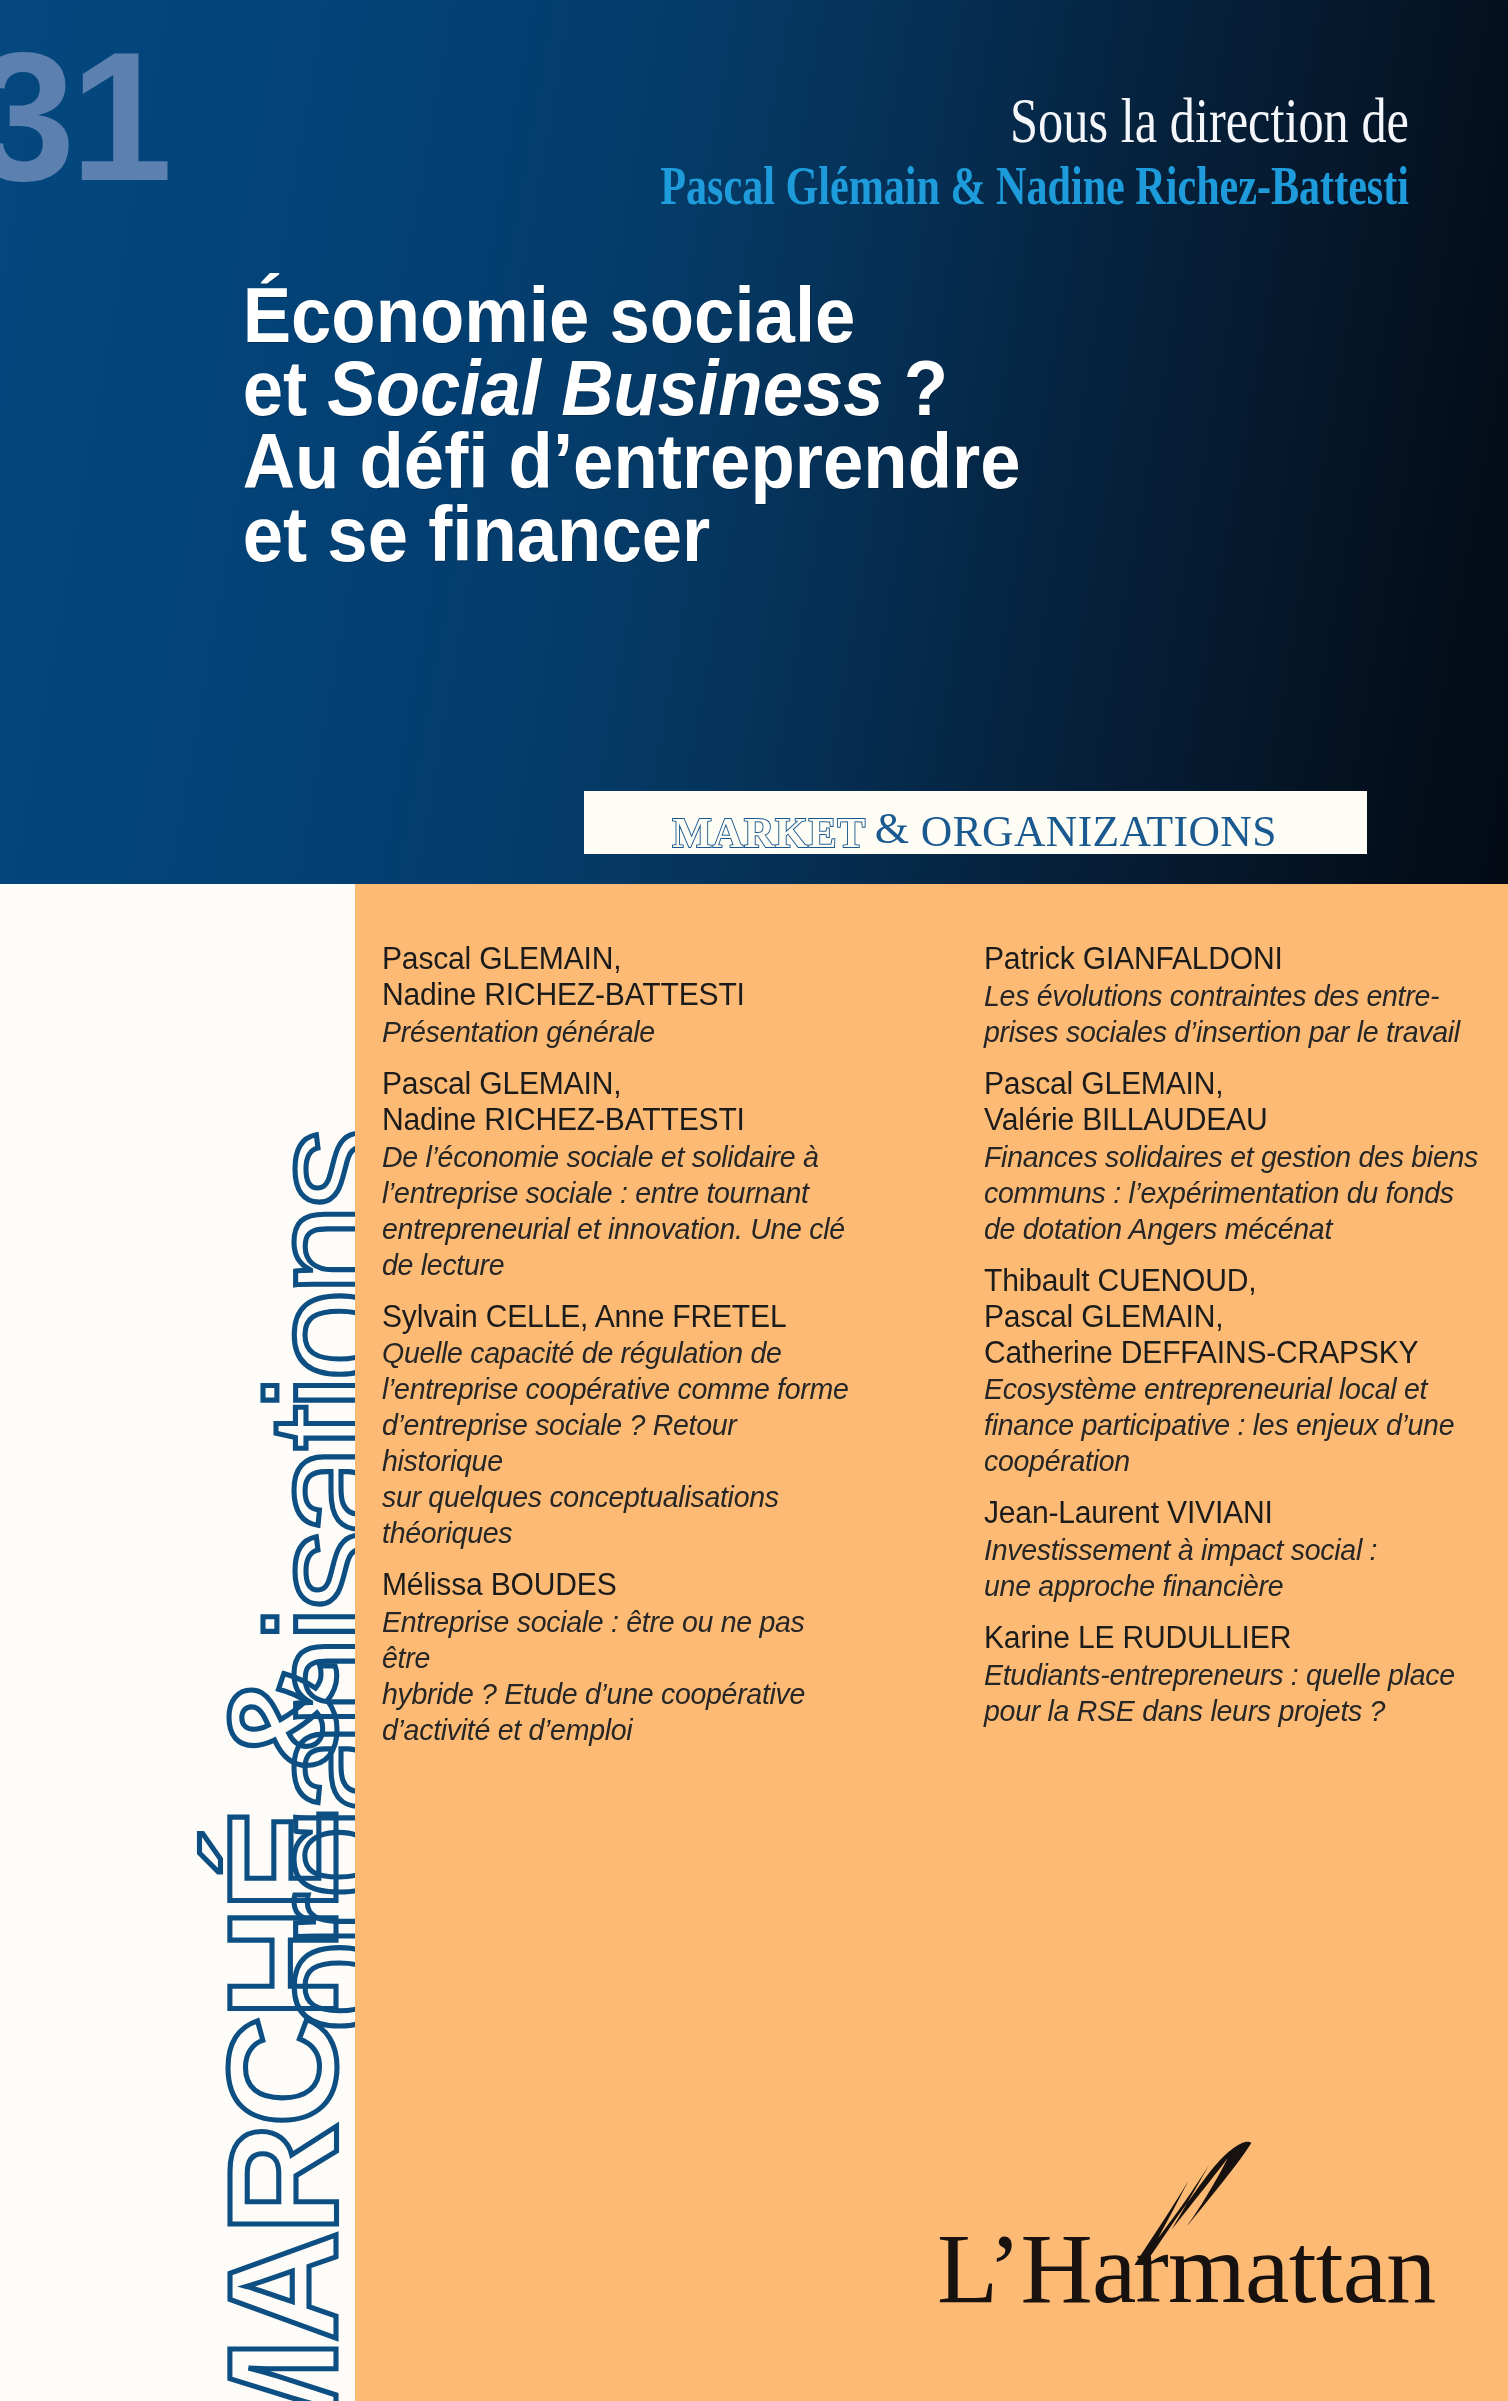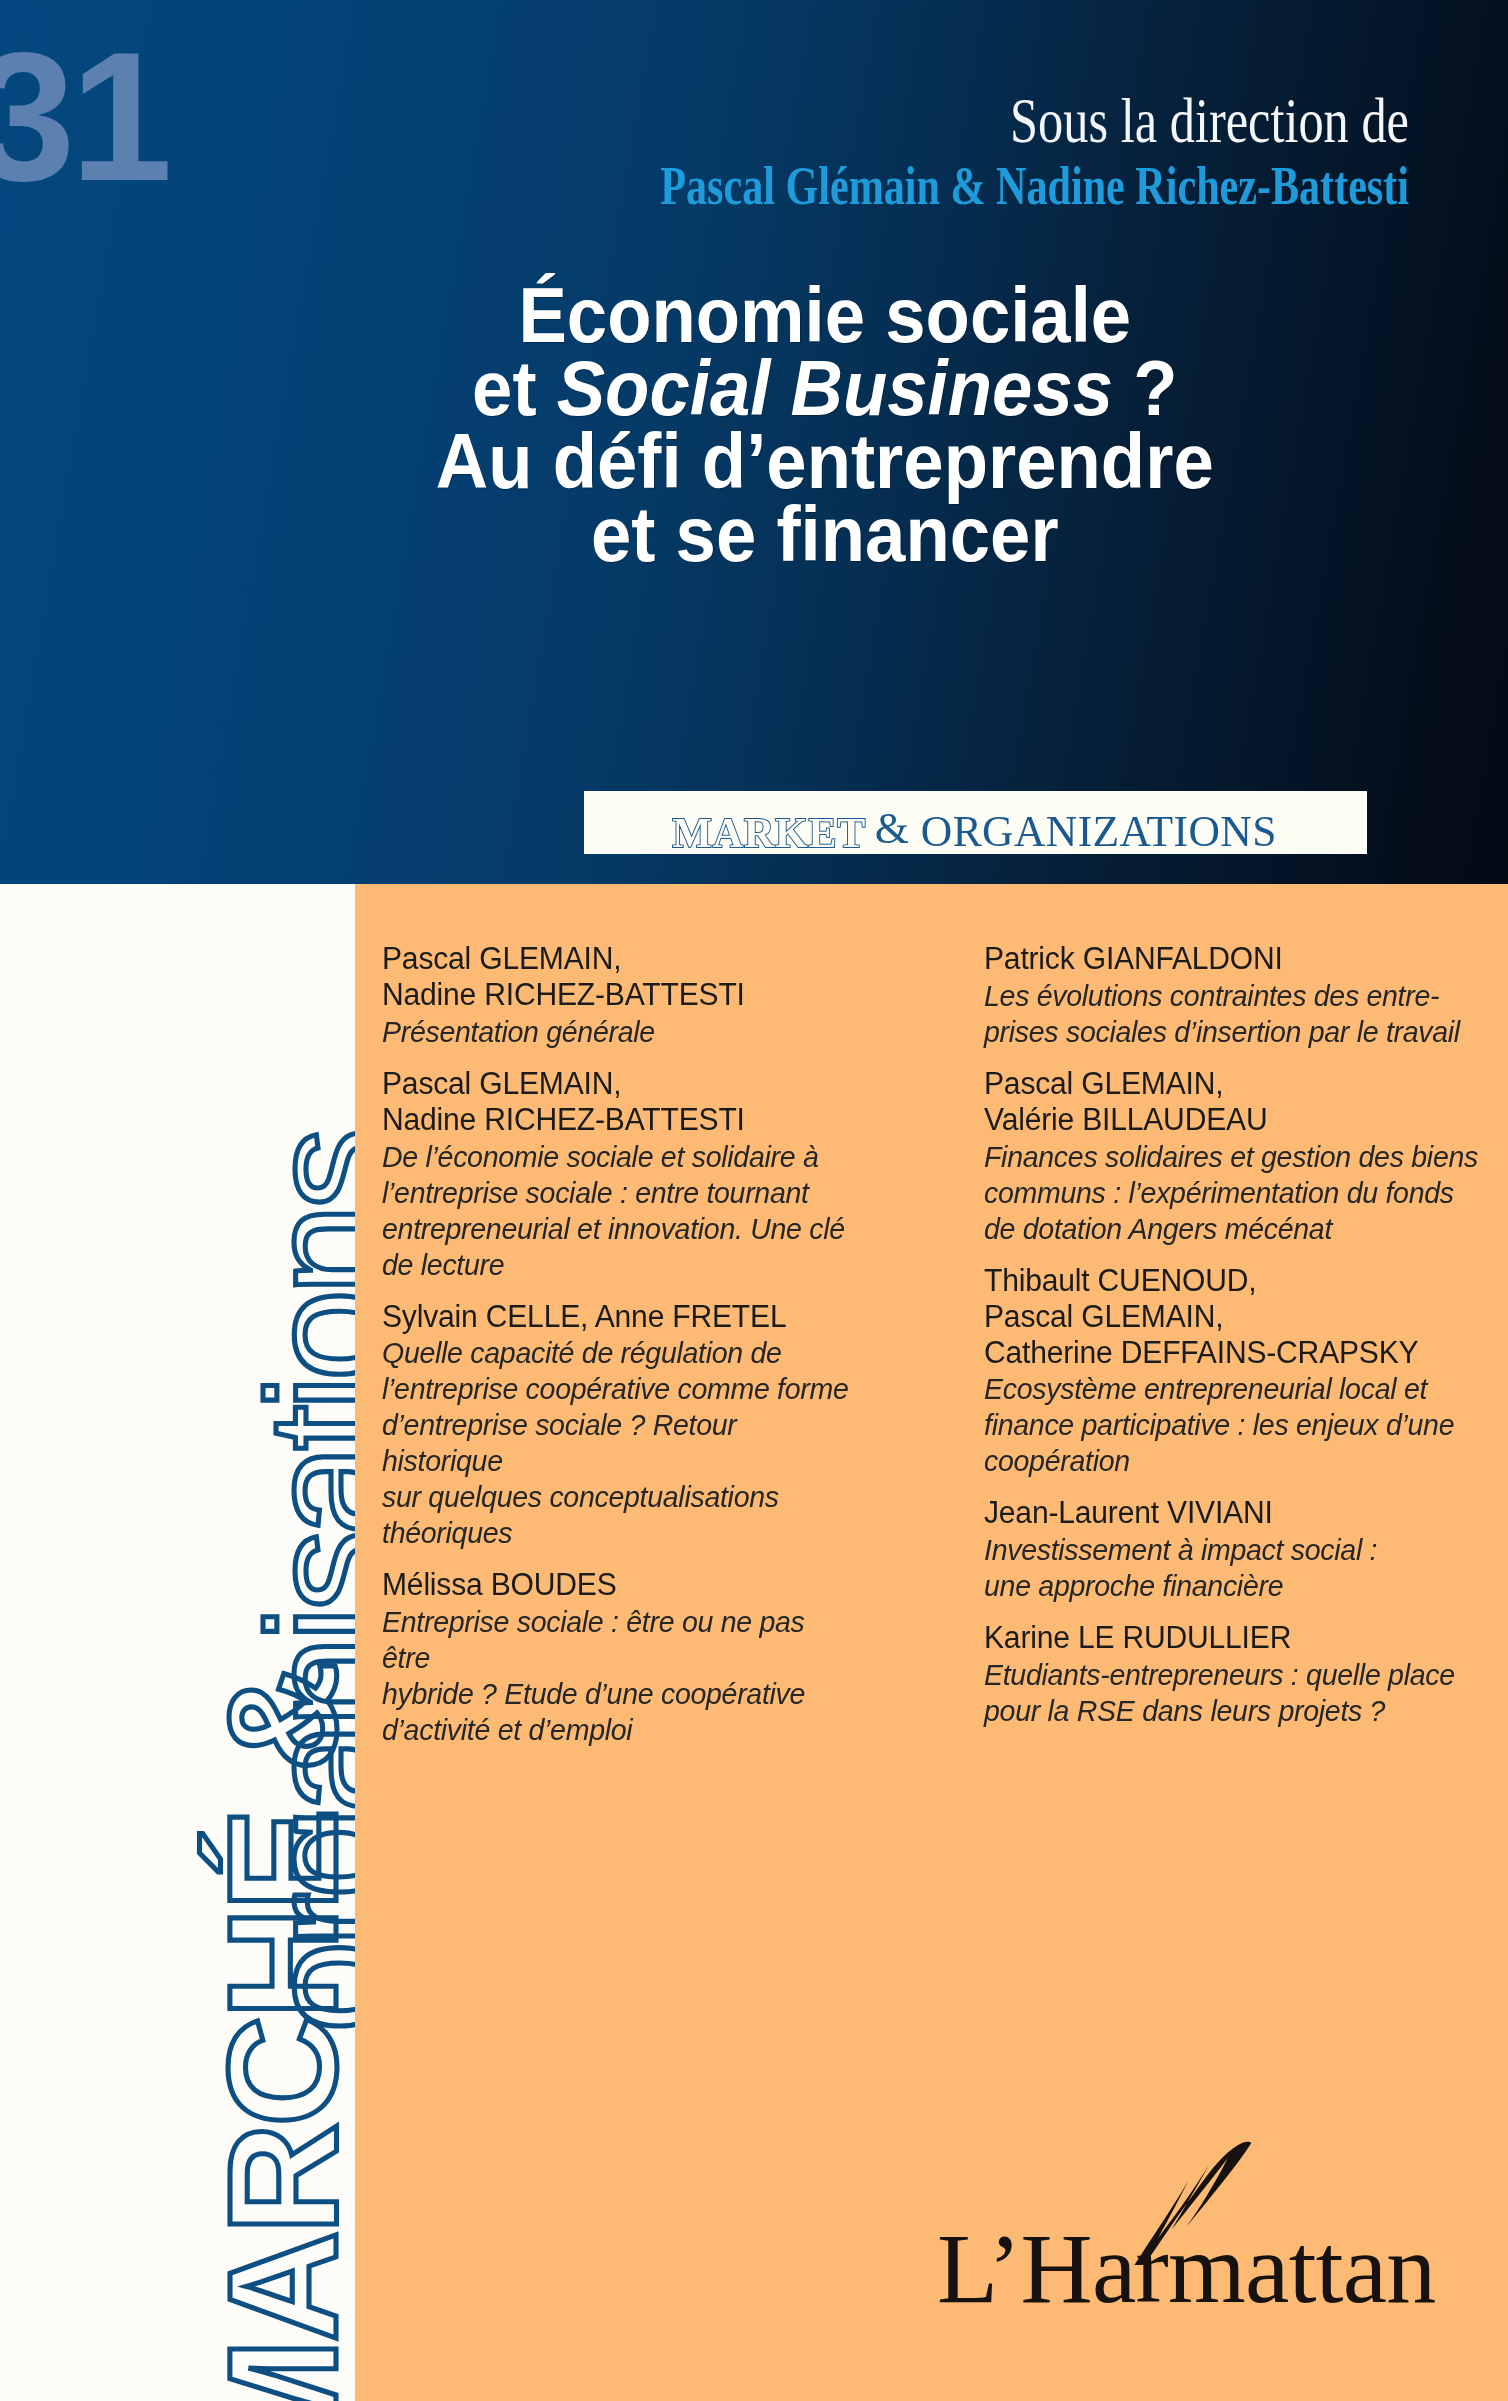--- a/index.html
+++ b/index.html
@@ -65,21 +65,21 @@
     line-height:1;
     color:#1d9bdb;
     transform:scaleX(0.78);
     transform-origin:100% 50%;
     white-space:nowrap;
   }
 
   .title-block{
     position:absolute;right:102px;top:279px;
     width:1252px;
-    text-align:center;
+    text-align:left;
     color:#ffffff;
   }
   .title-line{
     font-family:"Liberation Sans", sans-serif;
     font-weight:700;
     font-size:78px;
     line-height:73px;
     letter-spacing:0px;
     transform:scaleX(0.93);
     transform-origin:100% 50%;

